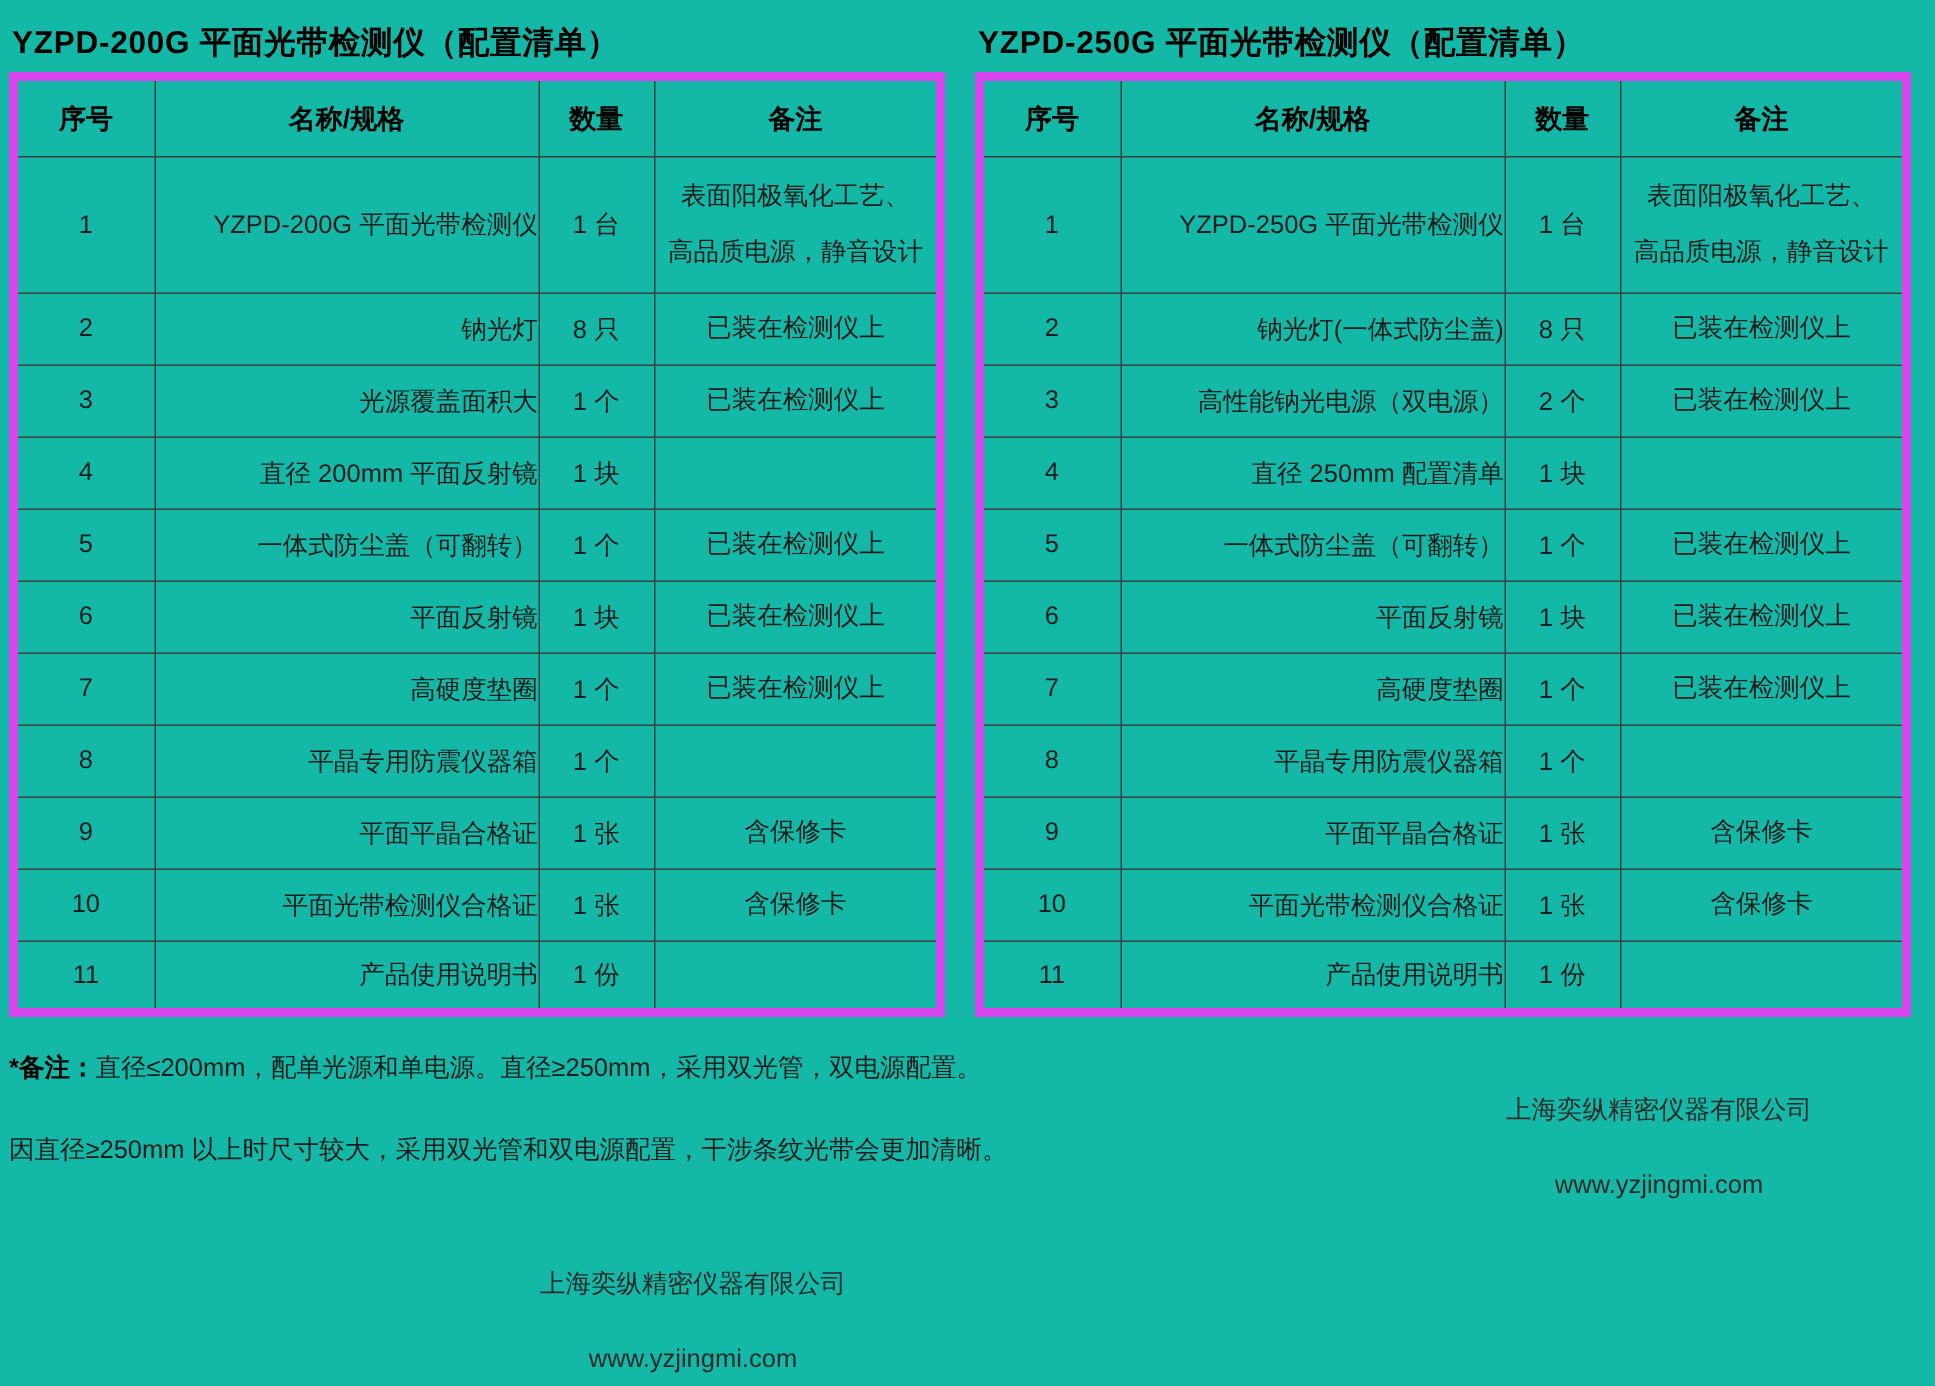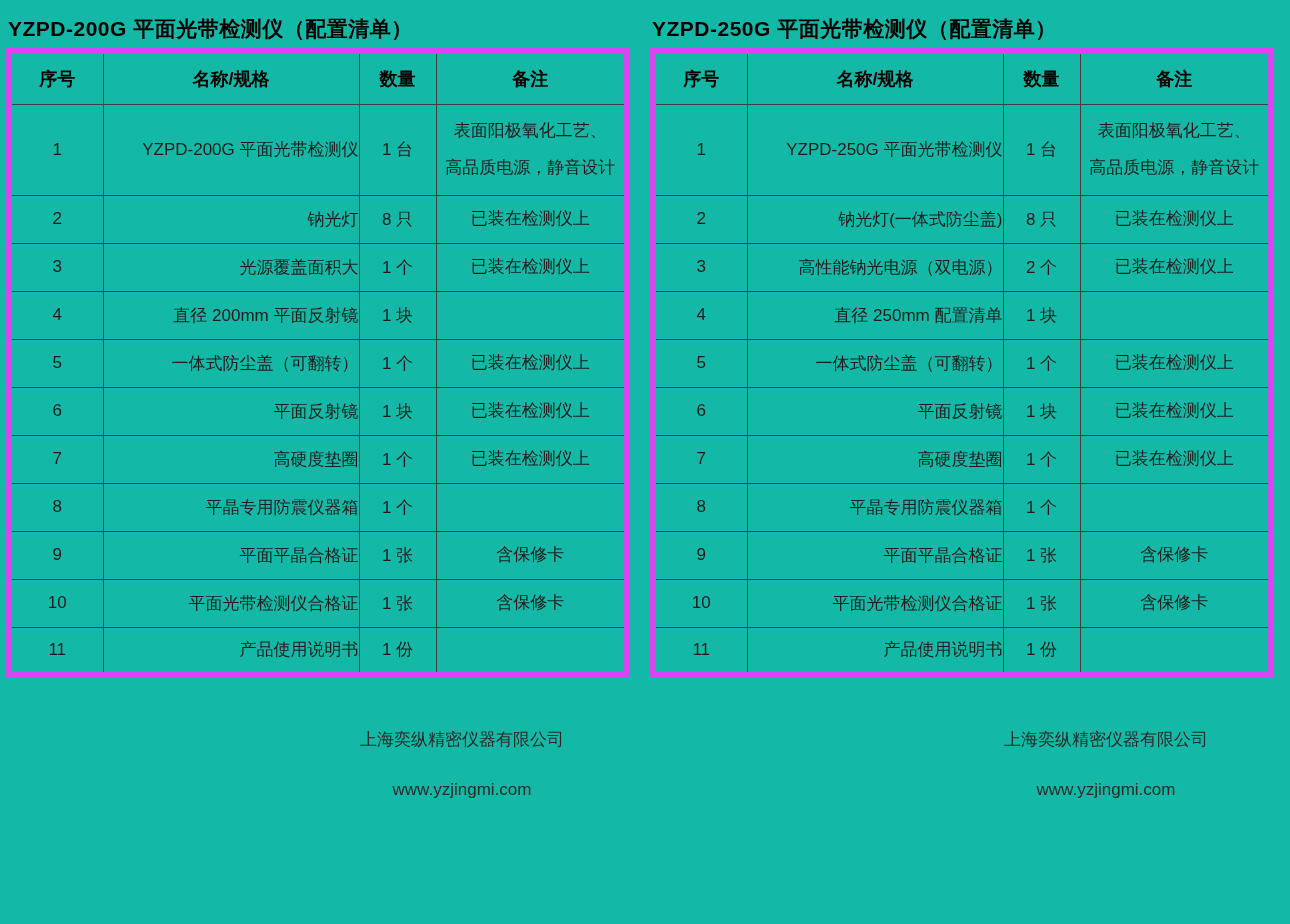--- a/index.html
+++ b/index.html
@@ -171,20 +171,24 @@
           </tr>
           <tr>
             <td>11</td>
             <td>产品使用说明书</td>
             <td>1 份</td>
             <td></td>
           </tr>
         </tbody>
     </table>
 
+    <div class="note">
+      <div class="note-line"><span class="note-prefix">*备注：</span><span>直径≤200mm，配单光源和单电源。直径≥250mm，采用双光管，双电源配置。</span></div>
+      <div class="note-line"><span>因直径≥250mm 以上时尺寸较大，采用双光管和双电源配置，干涉条纹光带会更加清晰。</span></div>
+    </div>
 
     <div class="footer">
       <div class="footer-line">上海奕纵精密仪器有限公司</div>
       <div class="footer-line">www.yzjingmi.com</div>
     </div>
   </div>
 
   <div class="col col-right">
     <div class="doc-title">YZPD-250G 平面光带检测仪（配置清单）</div>
 

